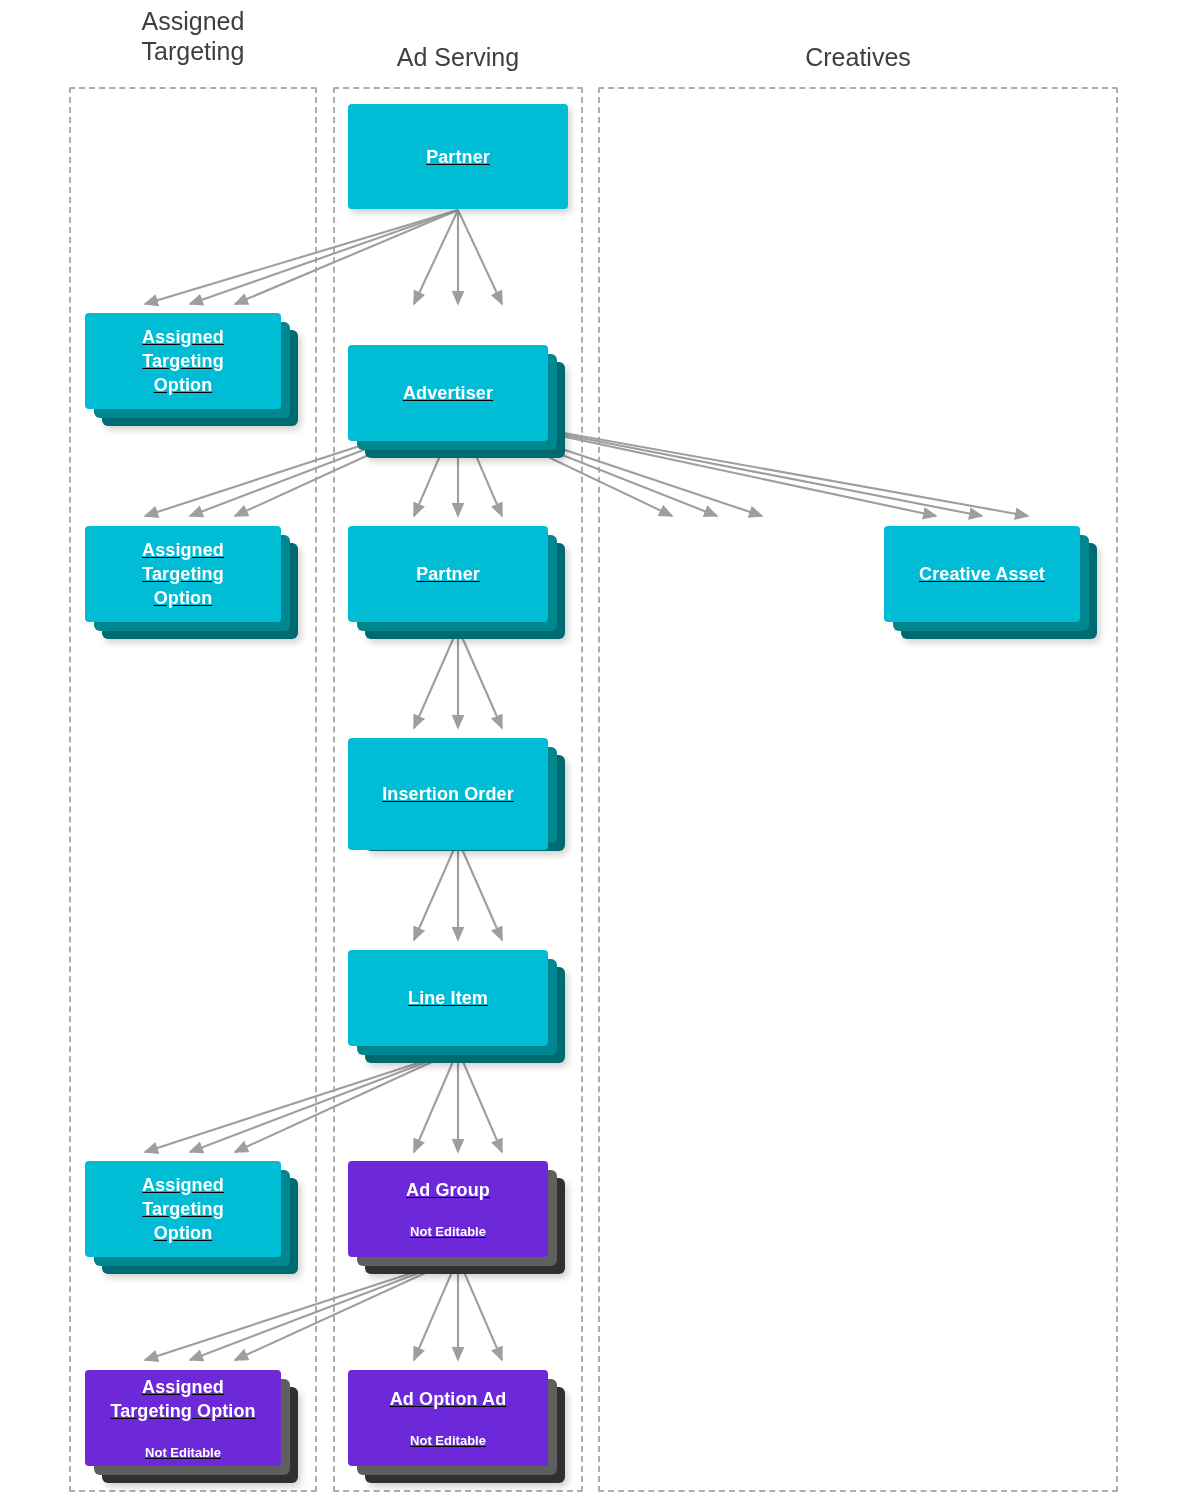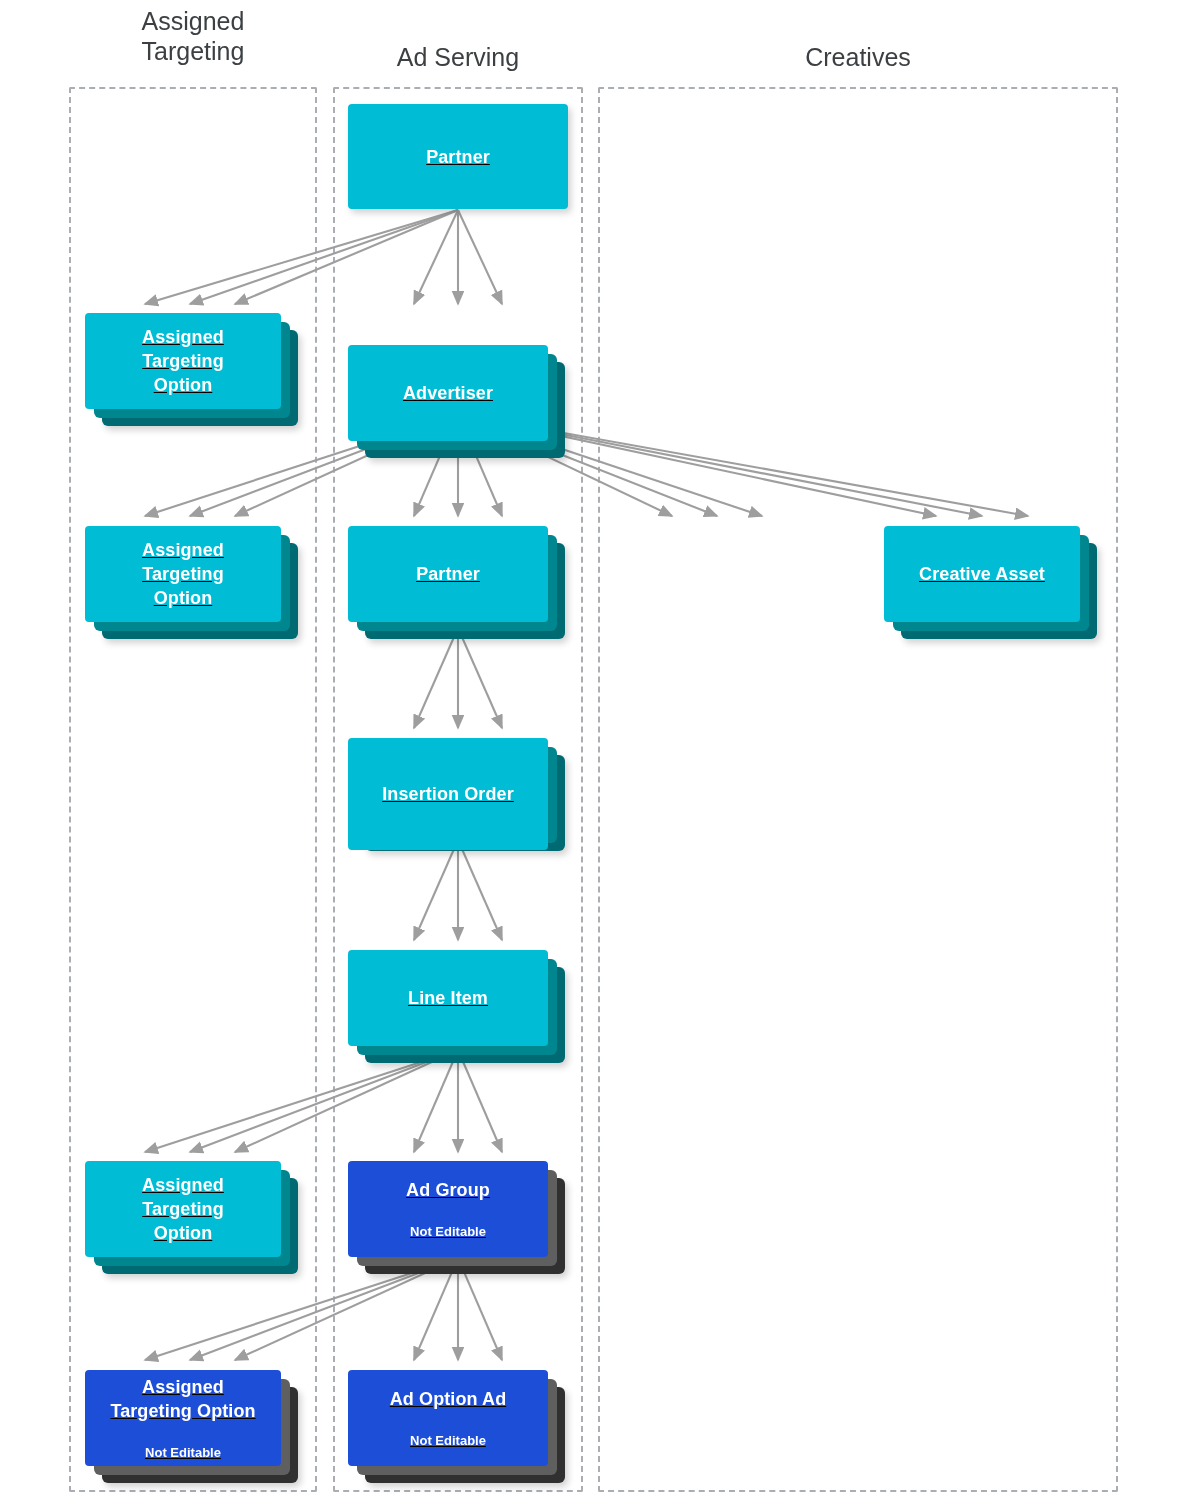--- a/index.html
+++ b/index.html
@@ -56,21 +56,21 @@
     display: flex;
     flex-direction: column;
     align-items: center;
     justify-content: center;
     text-align: center;
     text-decoration: underline;
   }
   .cyan .card-face { background: #00bcd4; }
   .cyan .card-stack-2 { background: #00868f; }
   .cyan .card-stack-3 { background: #006a73; }
-  .gray .card-face { background: #1d4ed8; }
+  .gray .card-face { background: #6d28d9; }
   .gray .card-stack-2 { background: #5f5f5f; }
   .gray .card-stack-3 { background: #303030; }
 
   .shadowed { box-shadow: 3px 4px 7px rgba(0,0,0,0.18); }
 
   .node-title {
     color: #ffffff;
     font-weight: bold;
     font-size: 18px;
     line-height: 24px;

